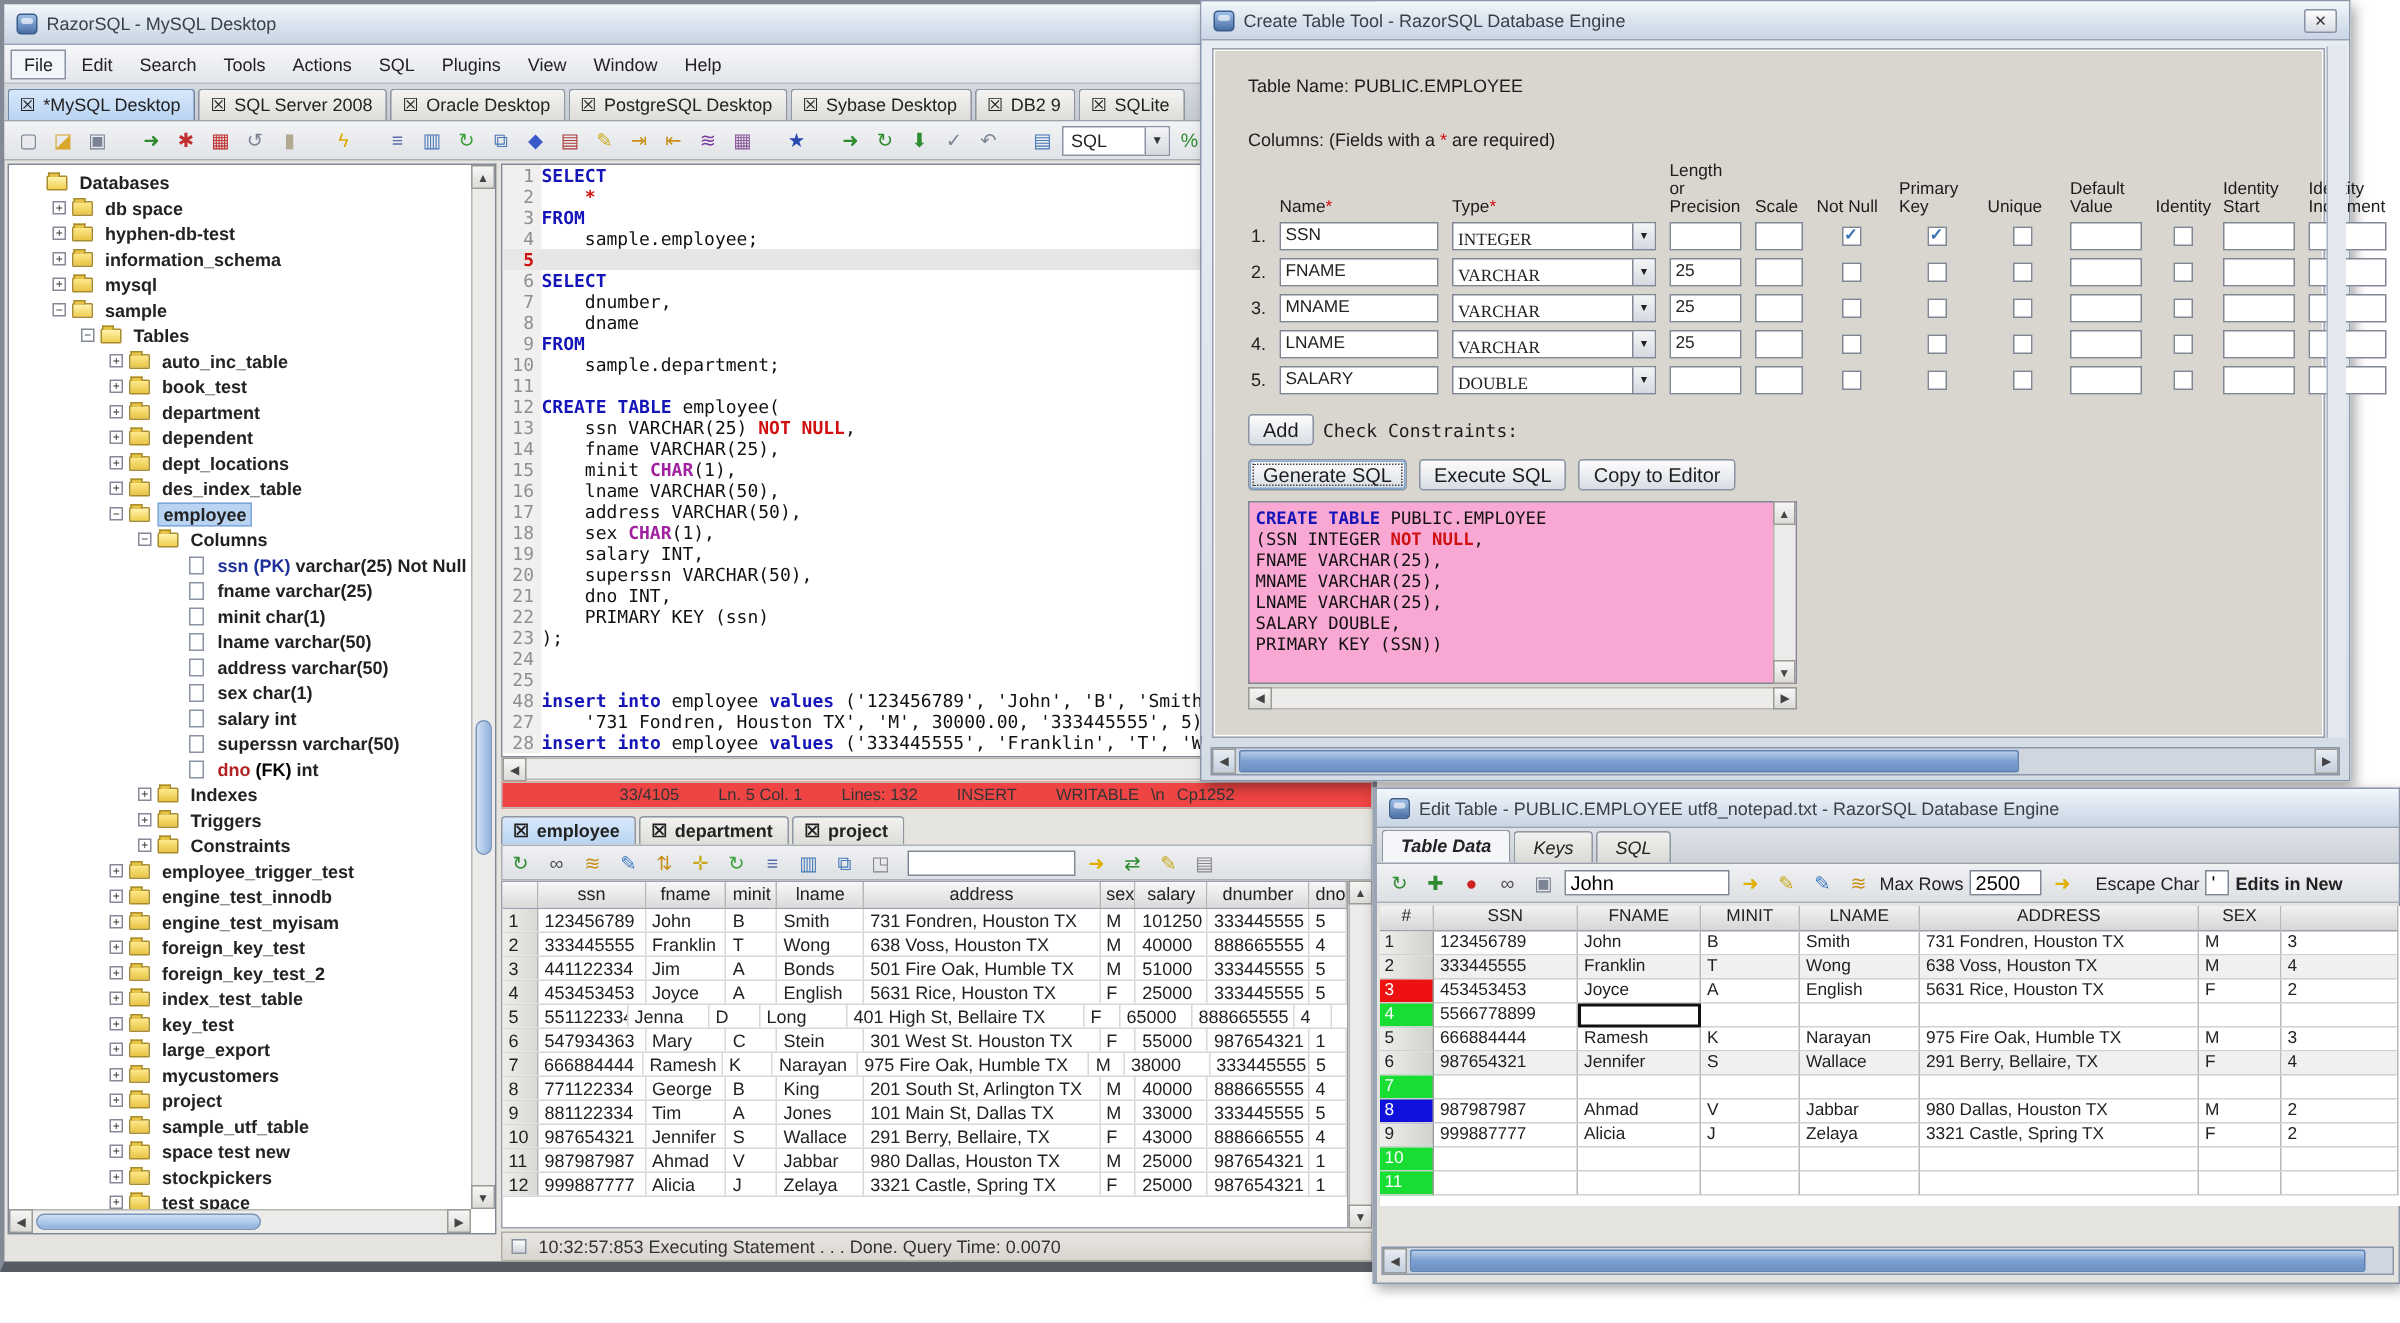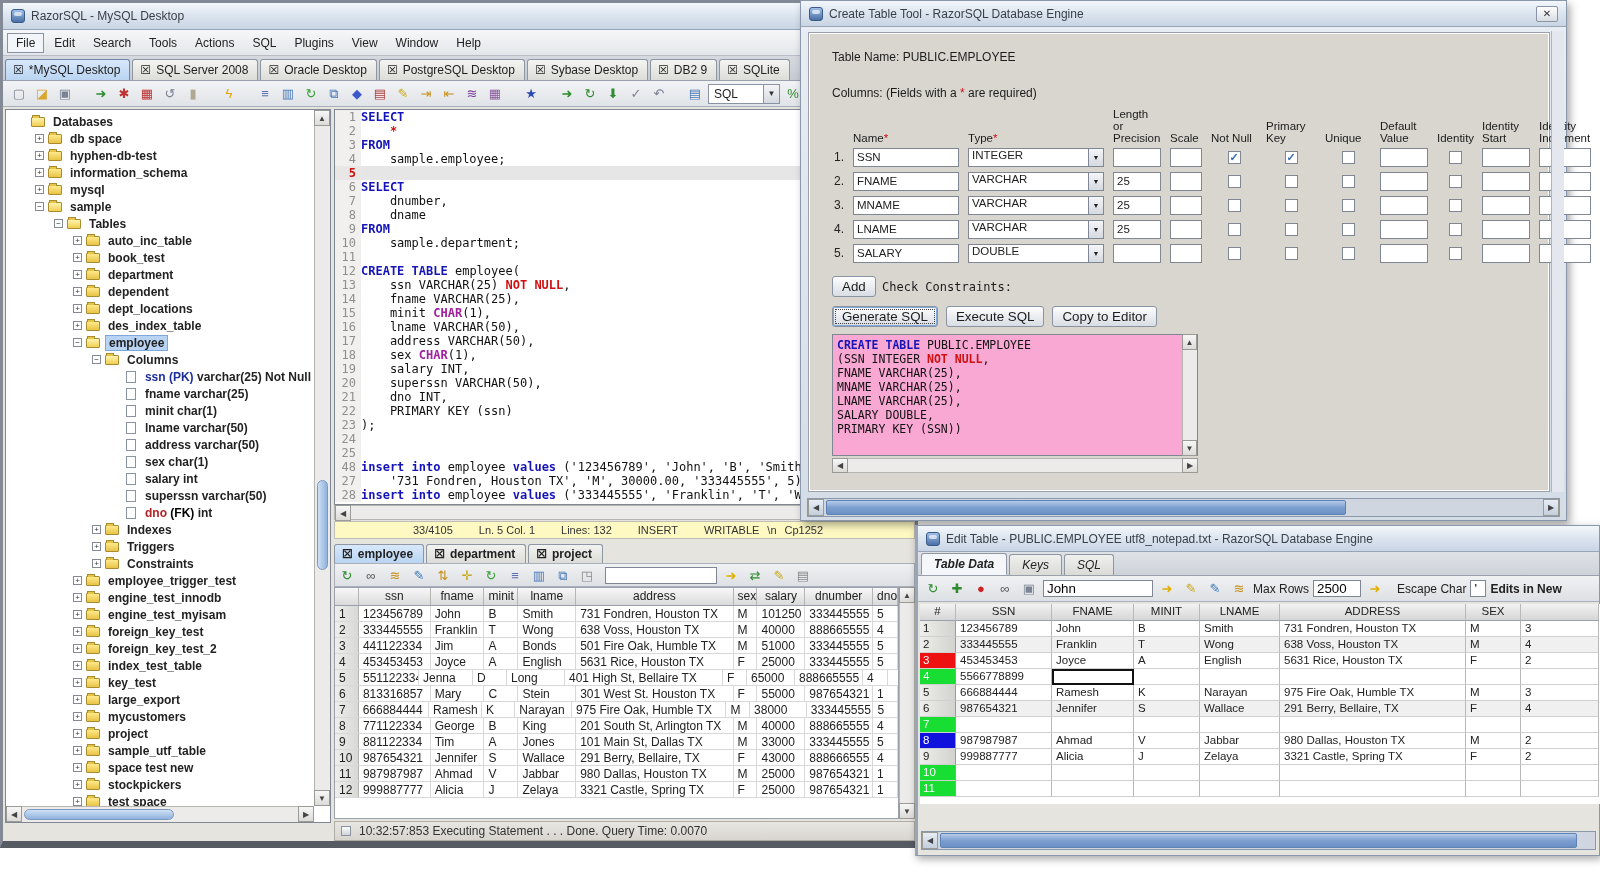--- a/index.html
+++ b/index.html
@@ -78,21 +78,21 @@
   .ed-code { flex:1; white-space:pre; color:#111; }
   .ed-line.cur { background:#e6e6e6; }
   .ed-line.cur .ed-num { color:#cc1111; font-weight:bold; background:#e8e7e5; }
   .kblue { color:#1414b8; font-weight:bold; }
   .kred  { color:#d01010; font-weight:bold; }
   .kpurp { color:#a020a0; font-weight:bold; }
 
   #editor-hscroll { position:absolute; left:331px; top:398px; width:581px; height:15px;
     background:#ecebe9; border:1px solid #b5b5b2; }
   #editor-status { position:absolute; left:331px; top:414px; width:581px; height:18px;
-    background:#fef9c3; border:1px solid #c0bdb6; display:flex; align-items:center; gap:26px;
+    background:#ef4444; border:1px solid #c0bdb6; display:flex; align-items:center; gap:26px;
     padding-left:78px; color:#333; font-size:11px; white-space:nowrap; }
 
   
   #results { position:absolute; left:331px; top:434px; width:581px; height:278px; }
   .res-tabs { height:22px; display:flex; align-items:flex-end; gap:2px; }
   .res-tab { display:flex; align-items:center; gap:5px; padding:2px 10px 2px 7px; border:1px solid #8e96a2;
     border-bottom:none; border-radius:3px 3px 0 0; background:linear-gradient(#f2f2f0,#dcdcd8); font-weight:600; }
   .res-tab.active { background:linear-gradient(#d8e8fb,#b9d4f2); }
   .res-toolbar { height:24px; display:flex; align-items:center; gap:4px; padding:0 2px;
     background:linear-gradient(#f0f1f3,#dde0e4); border:1px solid #aab0b9; }
@@ -113,21 +113,21 @@
     background:linear-gradient(#e9eef4,#d4dce6); border:1px solid #8b98ab; box-shadow:3px 4px 8px rgba(0,0,0,.35); }
   #ct-panel { position:absolute; left:8px; top:32px; width:740px; height:458px; background:#d9d6cf;
     border:1px solid #fff; outline:1px solid #9aa1ac; }
   .ct-label { position:absolute; color:#1c1c1c; }
   .red-star { color:#d01010; }
   .ct-grid { position:absolute; display:grid; column-gap:9px; align-items:center;
     grid-template-columns:24px 106px 136px 48px 32px 46px 50px 46px 48px 36px 48px 52px; }
   .ct-head { font-size:11.5px; color:#1c1c1c; align-self:end; }
   .ct-input { height:19px; border:1px solid #7f8794; background:#fff; padding:0 3px; font-size:11.5px;
     display:flex; align-items:center; }
-  .ct-combo { height:19px; border:1px solid #7f8794; background:#fff; display:flex; align-items:flex-start; font-size:11.5px; }
+  .ct-combo { height:19px; border:1px solid #7f8794; background:#fff; display:flex; align-items:flex-end; font-size:11.5px;font-family:Liberation Serif, serif; }
   .ct-combo .val { flex:1; padding:0 3px; }
   .ct-combo .arrow { width:15px; height:100%; border-left:1px solid #7f8794;
     background:linear-gradient(#f4f5f7,#d5dae0); display:flex; align-items:center; justify-content:center; font-size:7px; }
   .ct-check { width:13px; height:13px; border:1px solid #7f8794; background:#fff; margin:0 auto;
     display:flex; align-items:center; justify-content:center; font-size:11px; font-weight:bold; color:#3d6fb4; line-height:10px; }
   .btn { height:21px; border:1px solid #8a93a3; border-radius:3px; background:linear-gradient(#fdfdfd,#d8dde4);
     display:inline-flex; align-items:center; padding:0 9px; color:#1c1c1c; }
   .btn.focused { outline:1px dotted #444; outline-offset:-4px; box-shadow:0 0 0 1px #7fa8d8 inset; }
   .mono { font-family:"DejaVu Sans Mono", monospace; }
   #ct-sql { position:absolute; left:22px; top:300px; width:366px; height:122px; background:#f9a8d4; border:1px solid #7f8794;padding-left:44px; }
@@ -704,21 +704,21 @@
             <span class="rt-cell" style="width: 34px;">D</span>
             <span class="rt-cell" style="width: 58px;">Long</span>
             <span class="rt-cell" style="width: 158px;">401 High St, Bellaire TX</span>
             <span class="rt-cell" style="width: 24px;">F</span>
             <span class="rt-cell" style="width: 48px;">65000</span>
             <span class="rt-cell" style="width: 68px;">888665555</span>
             <span class="rt-cell" style="width: 25px;">4</span>
           </div>
           <div class="rt-row">
             <span class="rt-cell rt-num" style="width: 24px;">6</span>
-            <span class="rt-cell" style="width: 72px;">813316857</span>
+            <span class="rt-cell" style="width: 72px;">547934363</span>
             <span class="rt-cell" style="width: 54px;">Mary</span>
             <span class="rt-cell" style="width: 34px;">C</span>
             <span class="rt-cell" style="width: 58px;">Stein</span>
             <span class="rt-cell" style="width: 158px;">301 West St. Houston TX</span>
             <span class="rt-cell" style="width: 24px;">F</span>
             <span class="rt-cell" style="width: 48px;">55000</span>
             <span class="rt-cell" style="width: 68px;">987654321</span>
             <span class="rt-cell" style="width: 25px;">1</span>
           </div>
           <div class="rt-row">

